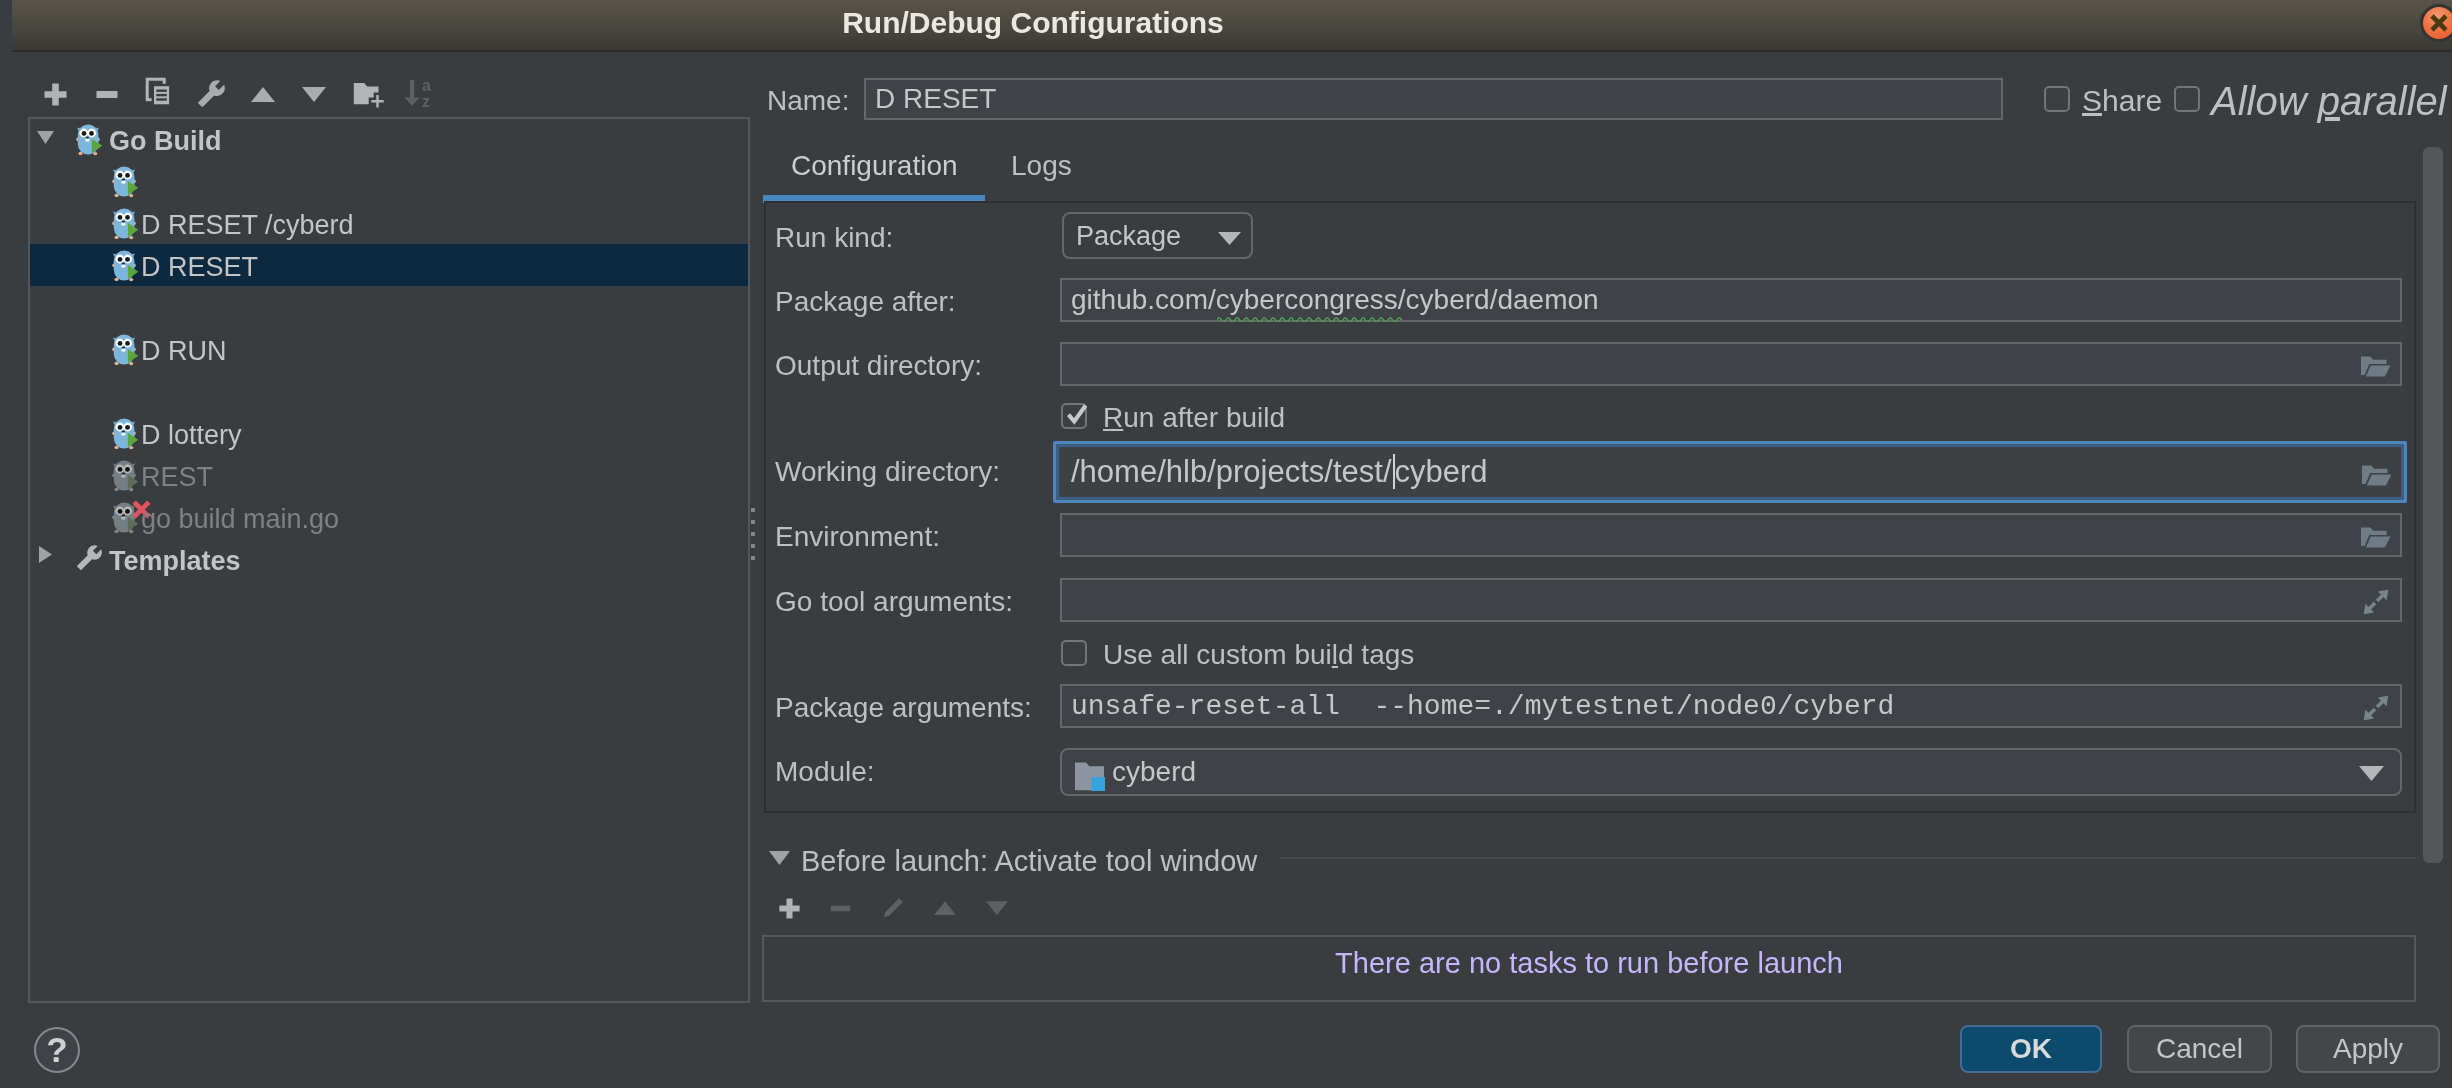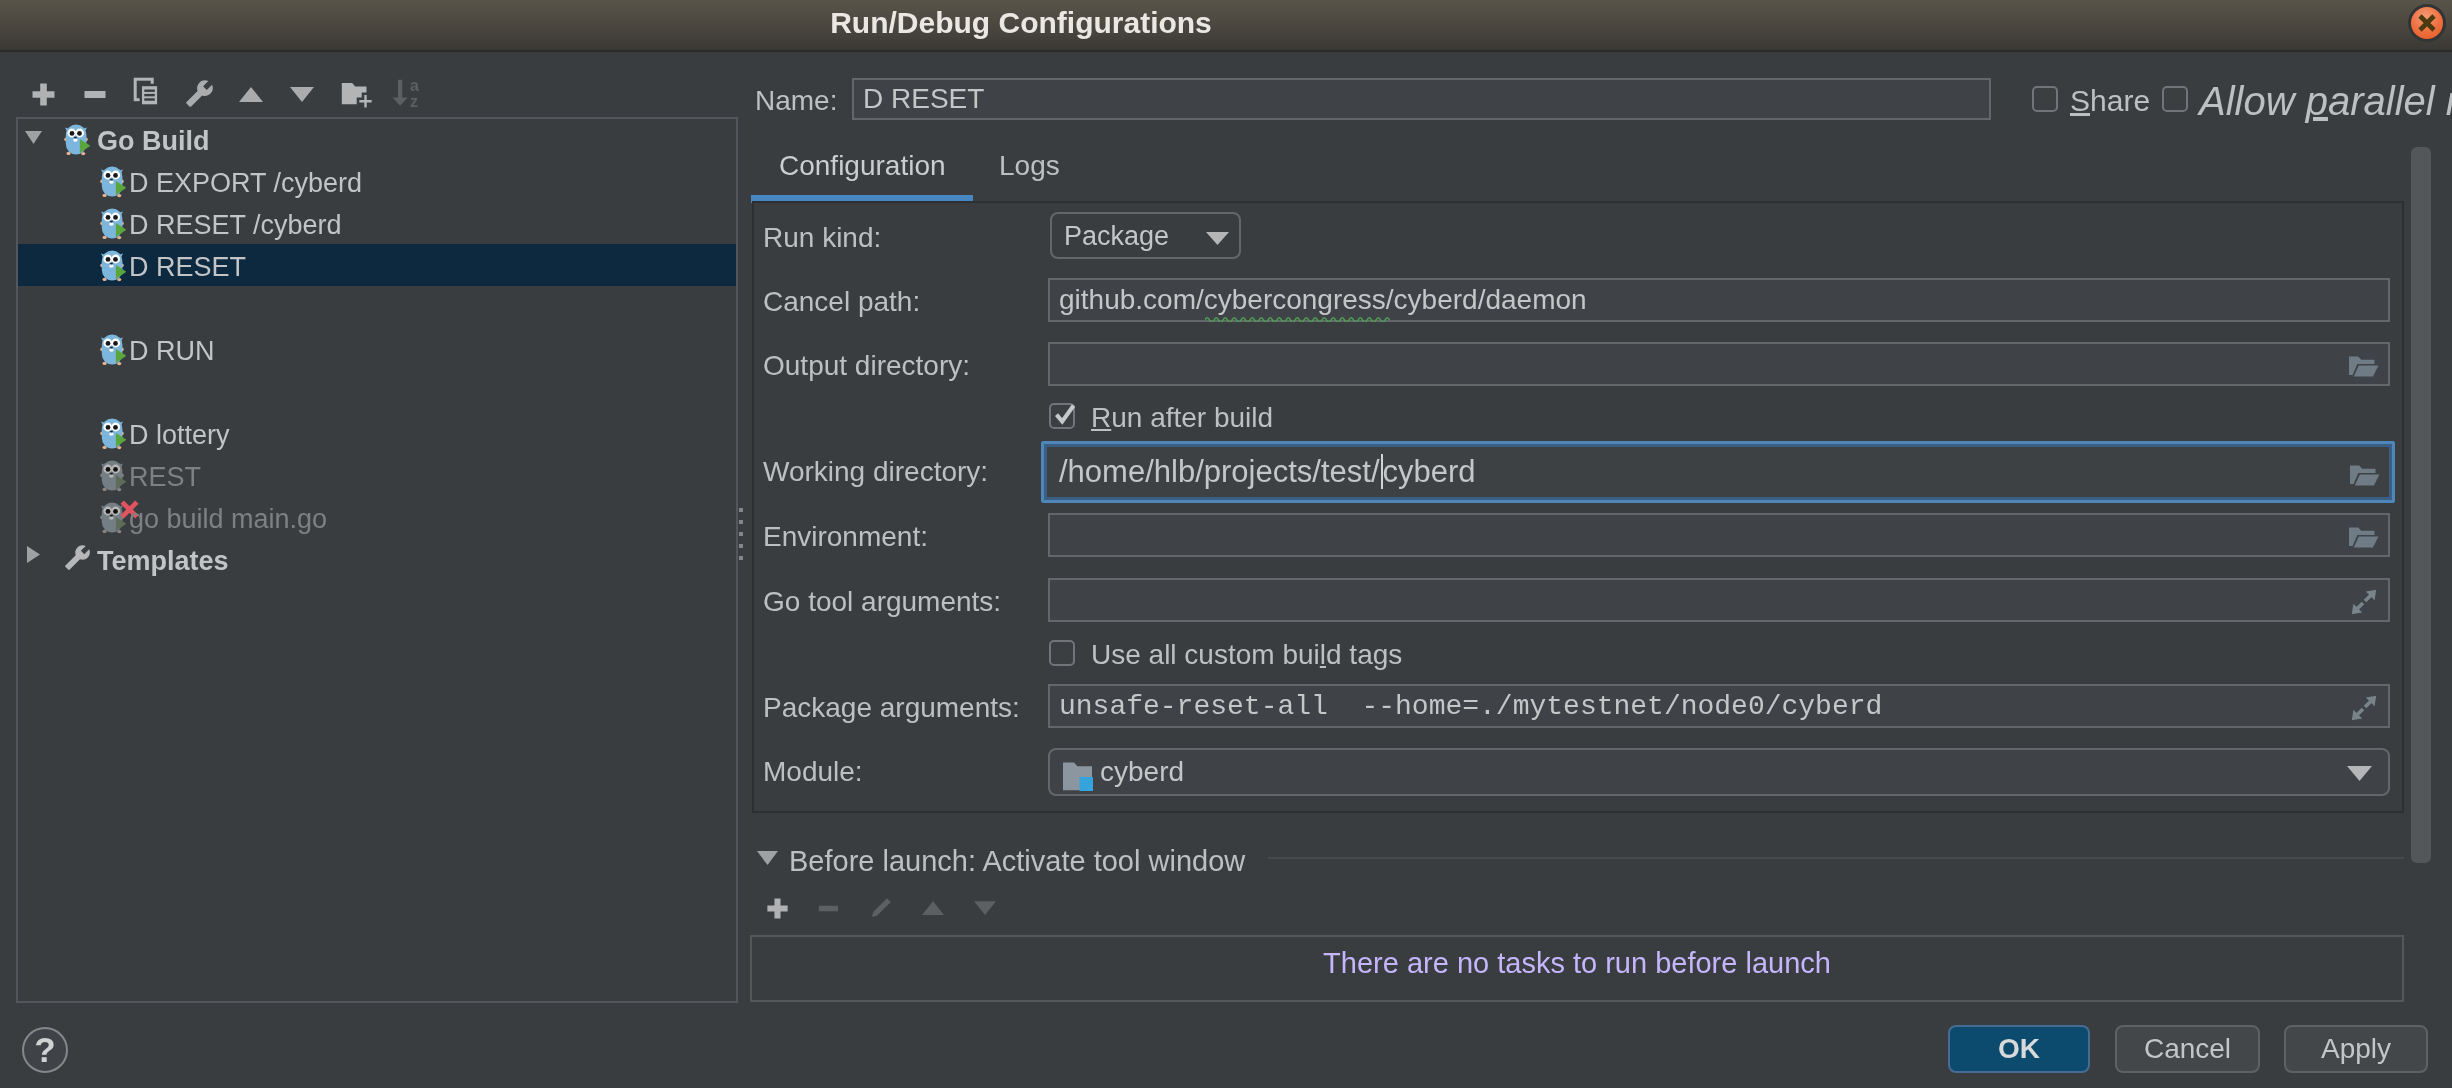--- a/index.html
+++ b/index.html
@@ -1,18 +1,18 @@
 <!DOCTYPE html>
 <html><head>
 <meta charset="utf-8">
 <style>
 * { margin:0; padding:0; box-sizing:border-box; }
 html,body { width:2452px; height:1088px; overflow:hidden; }
 body { font-family:"Liberation Sans", sans-serif; background:#393d40; color:#bdc0c2; }
-#app { position:absolute; left:0; top:0; width:2042px; height:1088px; }
+#app { position:absolute; left:12px; top:0; width:2042px; height:1088px; }
 .abs { position:absolute; }
 
 
 #titlebar { left:0; top:0; width:2452px; height:52px;
   background:linear-gradient(to bottom,#585449,#514d44 30%,#45423c 70%,#3a3834);
   border-bottom:2px solid #2c2b28; }
 #title { width:100%; top:6px; text-align:center; font-size:30px; font-weight:bold; color:#ebe8e4; }
 #closebtn { left:2408px; top:4px; width:38px; height:38px; border-radius:50%;
   background:radial-gradient(circle at 45% 30%, #f49a74 0%, #ef7142 50%, #e4571e 100%);
   border:3px solid #323436; }
@@ -127,21 +127,20 @@
         </svg>
       <span class="abs" style="left:46px;top:6px;"><svg width="26" height="32" viewBox="0 0 26 32">
             <use href="#gopher"></use>
           </svg></span>
       <div class="txt" style="left:79px;">Go Build</div>
     </div>
     <div class="trow" style="top:41px;">
       <span class="abs" style="left:82px;top:6px;"><svg width="26" height="32" viewBox="0 0 26 32">
             <use href="#gopher"></use>
           </svg></span>
-      <div class="txt" style="left:111px;">D EXPORT /cyberd</div>
     </div>
     <div class="trow" style="top:83px;">
       <span class="abs" style="left:82px;top:6px;"><svg width="26" height="32" viewBox="0 0 26 32">
             <use href="#gopher"></use>
           </svg></span>
       <div class="txt" style="left:111px;">D RESET /cyberd</div>
     </div>
     <div class="trow sel" style="top:125px;">
       <span class="abs" style="left:82px;top:6px;"><svg width="26" height="32" viewBox="0 0 26 32">
             <use href="#gopher"></use>
@@ -204,21 +203,21 @@
   <div id="form" class="abs">
 
     <div class="abs label" style="left:763px; top:216px;">Run kind:</div>
     <div class="field" style="left:1050px; top:212px; width:191px; height:47px; border-radius:8px; background:none;">
       <div class="ftxt" style="left:12px; font-size:27px;">Package</div>
       <svg class="abs" style="right:10px; top:18px;" width="23" height="13" viewBox="0 0 23 13">
           <polygon points="0,0 23,0 11.5,13" fill="#b4b6b8"></polygon>
         </svg>
     </div>
 
-    <div class="abs label" style="left:763px; top:280px;">Cancel path:</div>
+    <div class="abs label" style="left:763px; top:280px;">Package after:</div>
     <div class="field" style="left:1048px; top:278px; width:1342px; height:44px;">
       <div class="ftxt">github.com/cybercongress/cyberd/daemon</div>
       <svg class="abs" style="left:155px; top:35px;" width="186" height="7" viewBox="0 0 186 7">
           <path d="M0 5 Q 2.25 0.5 4.5 5 T 9 5 T 13.5 5 T 18 5 T 22.5 5 T 27 5 T 31.5 5 T 36 5 T 40.5 5 T 45 5 T 49.5 5 T 54 5 T 58.5 5 T 63 5 T 67.5 5 T 72 5 T 76.5 5 T 81 5 T 85.5 5 T 90 5 T 94.5 5 T 99 5 T 103.5 5 T 108 5 T 112.5 5 T 117 5 T 121.5 5 T 126 5 T 130.5 5 T 135 5 T 139.5 5 T 144 5 T 148.5 5 T 153 5 T 157.5 5 T 162 5 T 166.5 5 T 171 5 T 175.5 5 T 180 5 T 184.5 5" stroke="#4f9e54" stroke-width="1.6" fill="none"></path>
         </svg>
     </div>
 
     <div class="abs label" style="left:763px; top:344px;">Output directory:</div>
     <div class="field" style="left:1048px; top:342px; width:1342px; height:44px;">
       <svg class="abs" style="right:9px; top:8px;" width="32" height="27" viewBox="0 0 32 27" fill="#6f7c85">

